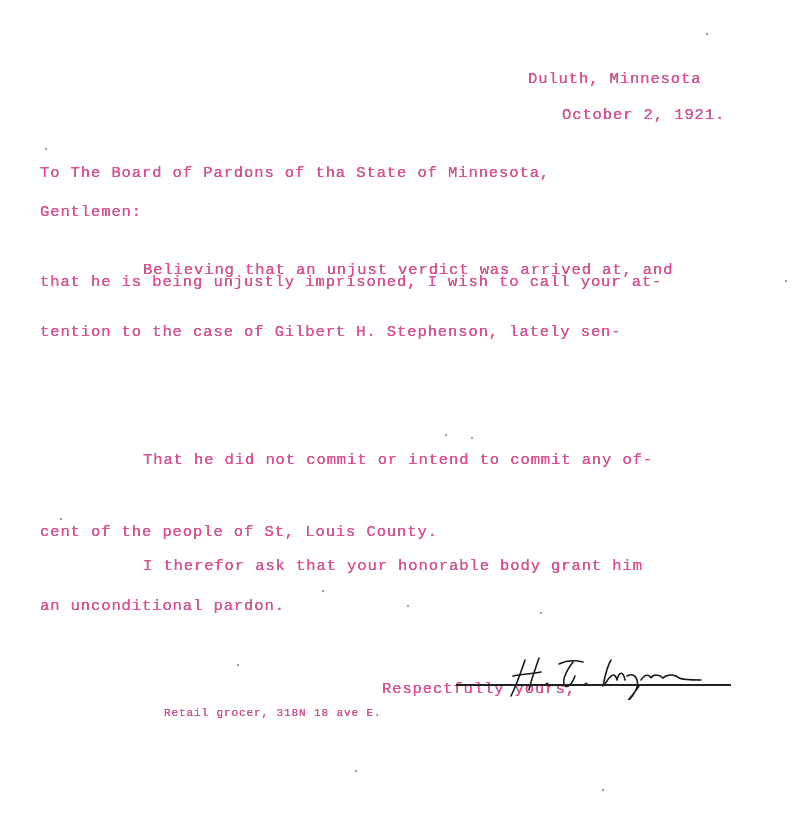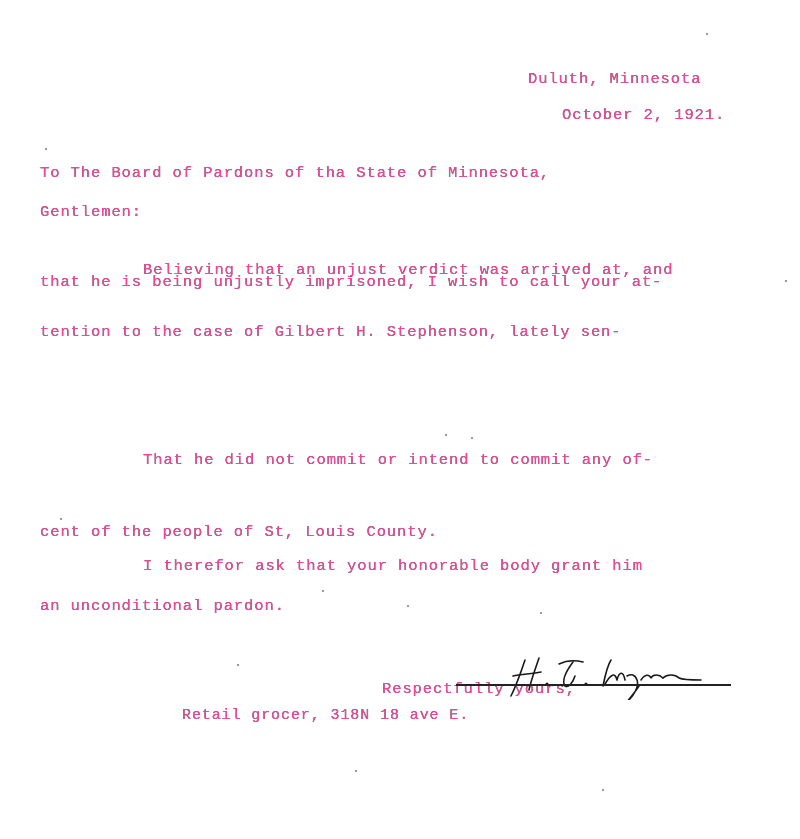--- a/index.html
+++ b/index.html
@@ -39,21 +39,21 @@
       position: absolute;
       left: 455px; top: 650px;
       width: 300px; height: 50px;
     }
     .sig-rule {
       position: absolute;
       left: 456px; top: 684px;
       width: 275px; height: 2px;
       background: #222;
     }
-    .footer-line { left: 182px; top: 707px; font-size: 15px; }
+    .footer-line { left: 164px; top: 707px; font-size: 11px; }
     .speck {
       position: absolute;
       width: 2px; height: 2px;
       background: #777;
       border-radius: 50%;
     }
   </style>
 </head>
 <body>
 

